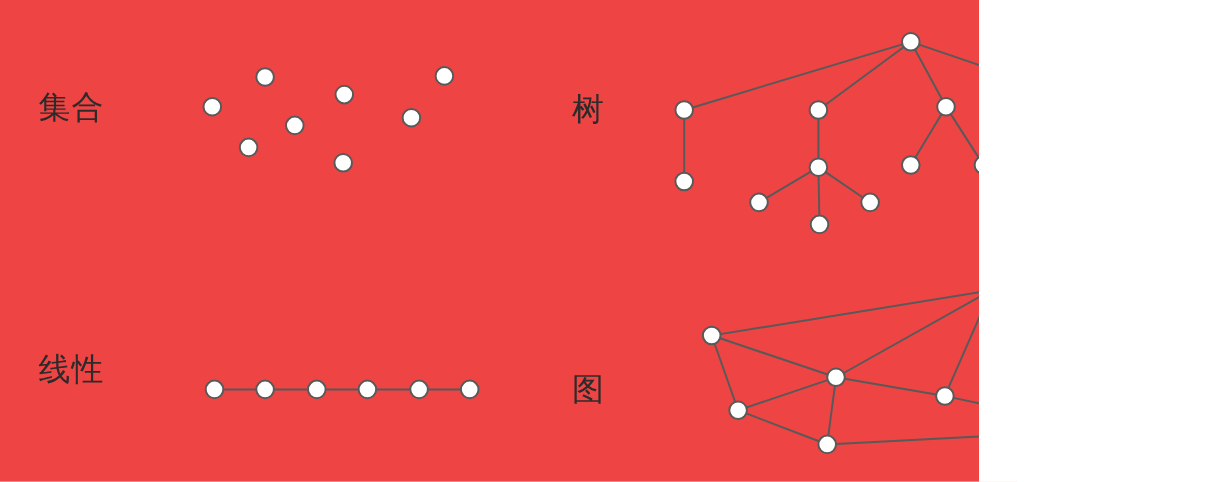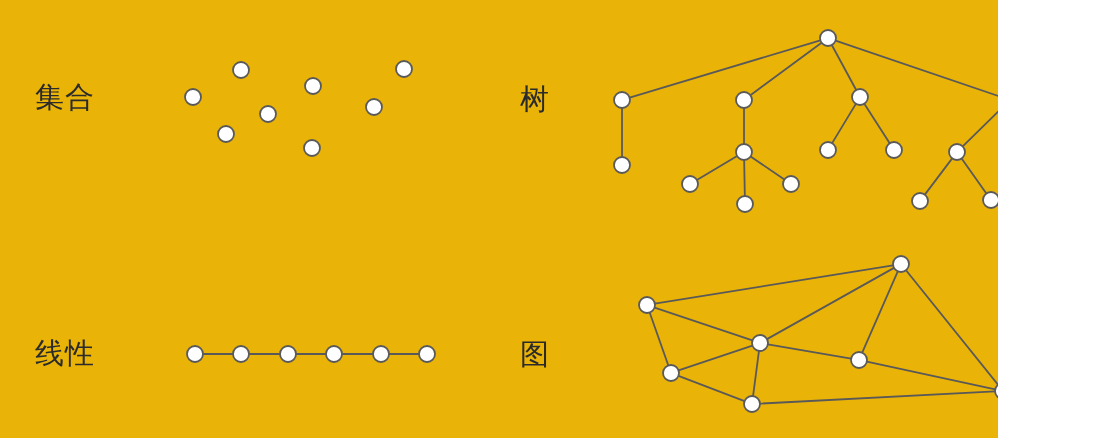--- a/index.html
+++ b/index.html
@@ -2,38 +2,38 @@
 <html><head>
 <meta charset="utf-8">
 <style>
   html, body {
     margin: 0;
     padding: 0;
     background: #ffffff;
   }
   #stage {
     position: relative;
-    width: 998px;
+    width: 890px;
     height: 438px;
-    background: #eab308;
+    background: #ef4444;
     font-family: "DejaVu Sans", "Liberation Sans", sans-serif;
     overflow: hidden;
   }
   .panel-label {
     position: absolute;
     font-size: 29px;
     line-height: 1;
     color: #2b2b2b;
     white-space: nowrap;
     font-family: "DejaVu Sans", "Liberation Sans", sans-serif;
     letter-spacing: 1px;
   }
   #label-set      { left: 35px;  top: 83px; }
   #label-tree     { left: 520px; top: 85px; }
-  #label-linear   { left: 35px;  top: 339px; font-family: Liberation Serif, serif; }
+  #label-linear   { left: 35px;  top: 322px; font-family: Liberation Serif, serif; }
   #label-graph    { left: 520px; top: 340px; }
 
   svg.figure {
     position: absolute;
     left: 0;
     top: 0;
     width: 1098px;
     height: 438px;
     pointer-events: none;
   }

